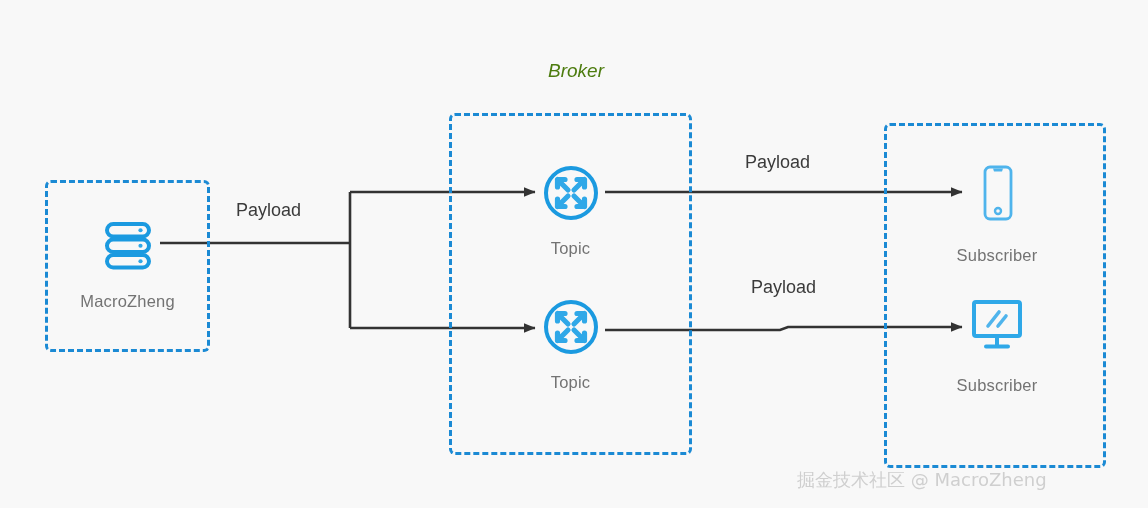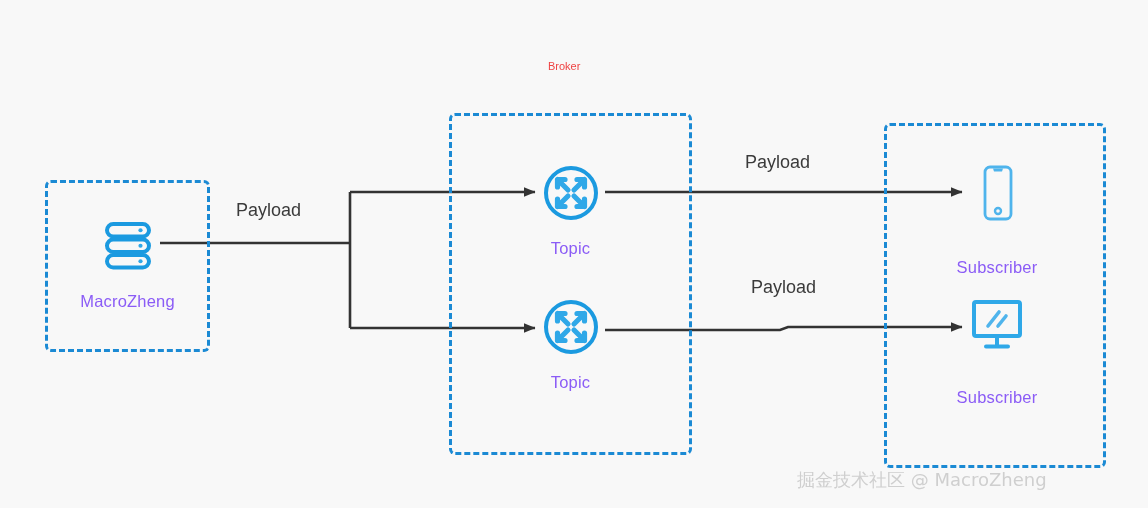--- a/index.html
+++ b/index.html
@@ -37,41 +37,42 @@
     flex-direction: column;
     align-items: center;
   }
   .node .icon-wrap {
     display: block;
     line-height: 0;
   }
   .node .node-label {
     margin-top: 16px;
     font-size: 16.5px;
-    color: #8b5cf6;
+    color: #737373;
     white-space: nowrap;
     letter-spacing: .2px;
   }
 
   .node-publisher  { left: 95px;  top: 214px; width: 65px; }
   .node-topic-1    { left: 538px; top: 164px; width: 65px; }
   .node-topic-2    { left: 538px; top: 298px; width: 65px; }
   .node-sub-1      { left: 962px; top: 162px; width: 70px; }
   .node-sub-2      { left: 960px; top: 296px; width: 74px; }
 
   .node-topic-1 .node-label,
   .node-topic-2 .node-label { margin-top: 17px; }
   .node-sub-1 .node-label,
-  .node-sub-2 .node-label { margin-top: 34px; }
+  .node-sub-2 .node-label { margin-top: 22px; }
 
   .zone-title {
     position: absolute;
-    font-size: 11px;
-    color: #ef4444;
-    white-space: nowrap;
+    font-size: 19px;
+    color: #4d7c0f;
+    white-space: nowrap;
+    font-style: italic;
   }
   .zone-title-broker { left: 548px; top: 60px; }
 
   .edge-label {
     position: absolute;
     font-size: 18px;
     color: #3b3b3b;
     white-space: nowrap;
   }
   .label-payload-1 { left: 236px; top: 200px; }

